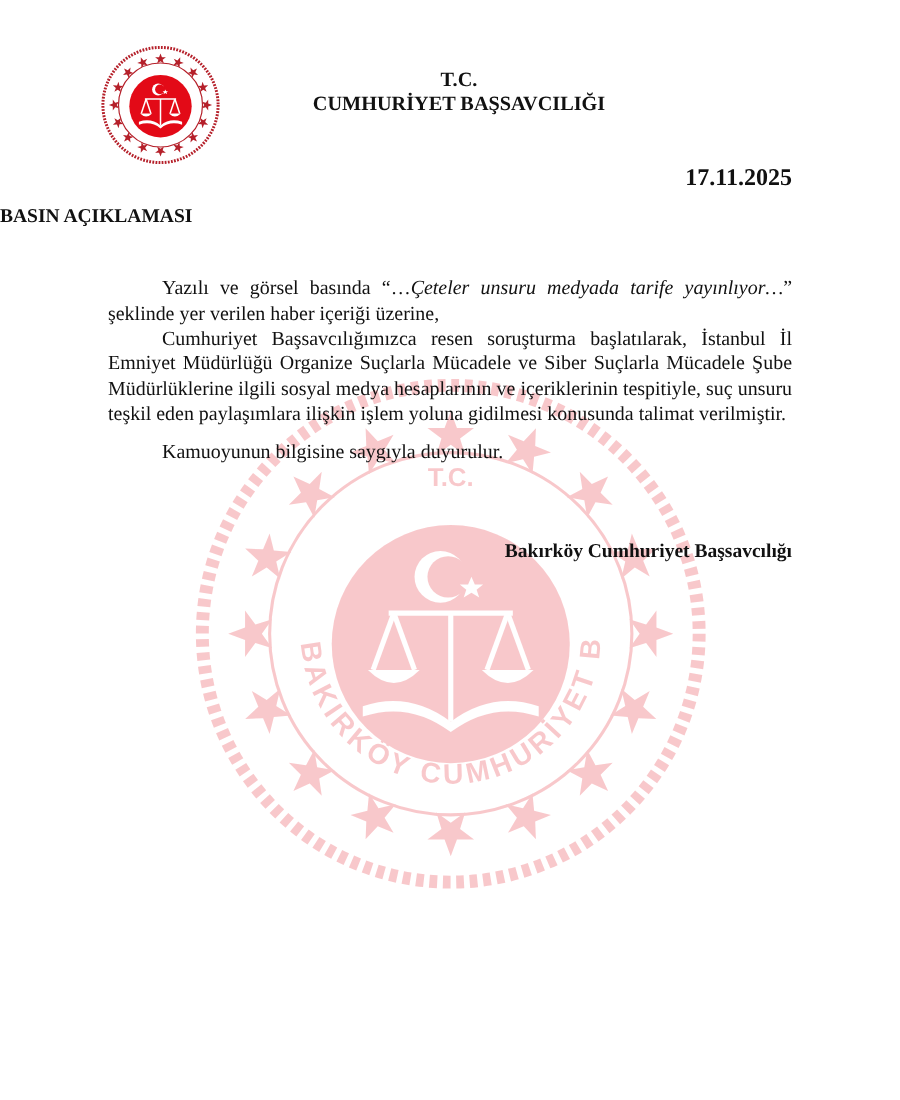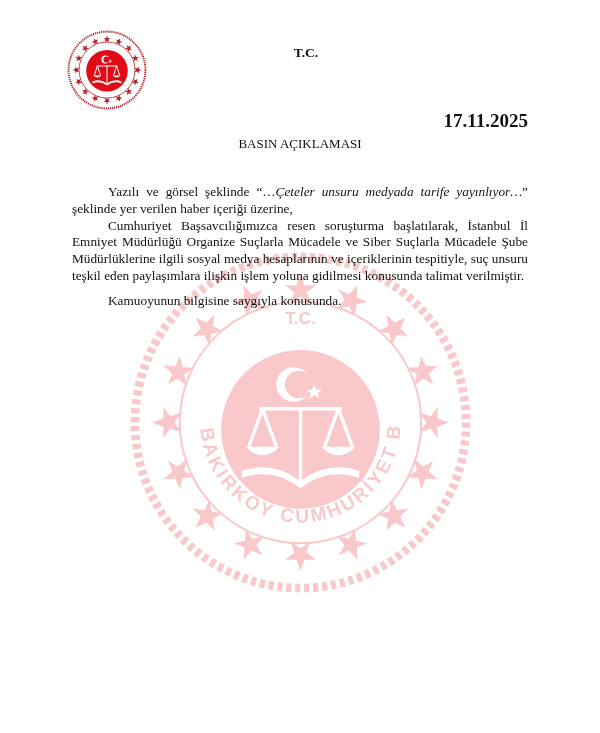--- a/index.html
+++ b/index.html
@@ -51,30 +51,29 @@
       font-size: 13.5px;
       line-height: 16px;
       z-index: 2;
     }
     .header div { padding-left: 12px; }
     .date {
       position: absolute;
       right: 72px;
       top: 110px;
       font-weight: bold;
-      font-size: 19px;
+      font-size: 16px;
       z-index: 2;
     }
     .title {
       position: absolute;
       left: 0;
       width: 600px;
       top: 136px;
-      text-align: center;
-      font-weight: normal;
+      font-weight: bold;
       font-size: 13px;
       z-index: 2;
     }
     .body-text {
       position: absolute;
       left: 72px;
       width: 456px;
       top: 184px;
       font-size: 13.3px;
       line-height: 16.8px;
@@ -188,25 +187,27 @@
       <line x1="124" y1="90" x2="116" y2="114"></line>
       <line x1="124" y1="90" x2="132" y2="114"></line>
     </g>
     <path d="M66 114 Q76 124 86 114 Z" fill="#ffffff"></path>
     <path d="M114 114 Q124 124 134 114 Z" fill="#ffffff"></path>
     <path d="M64 128 Q84 121 100 134 Q116 121 136 128 L136 133 Q116 126 100 139 Q84 126 64 133 Z" fill="#ffffff"></path>
   </svg>
 
   <div class="header">
     <div>T.C.</div>
+    <div>CUMHURİYET BAŞSAVCILIĞI</div>
   </div>
 
   <div class="date">17.11.2025</div>
 
   <div class="title">BASIN AÇIKLAMASI</div>
 
   <div class="body-text">
-    <p><span>Yazılı ve görsel şeklinde “…</span><em>Çeteler unsuru medyada tarife yayınlıyor…</em><span>” şeklinde yer verilen haber içeriği üzerine,</span></p>
+    <p><span>Yazılı ve görsel basında “…</span><em>Çeteler unsuru medyada tarife yayınlıyor…</em><span>” şeklinde yer verilen haber içeriği üzerine,</span></p>
     <p>Cumhuriyet Başsavcılığımızca resen soruşturma başlatılarak, İstanbul İl Emniyet Müdürlüğü Organize Suçlarla Mücadele ve Siber Suçlarla Mücadele Şube Müdürlüklerine ilgili sosyal medya hesaplarının ve içeriklerinin tespitiyle, suç unsuru teşkil eden paylaşımlara ilişkin işlem yoluna gidilmesi konusunda talimat verilmiştir.</p>
-    <p class="gap">Kamuoyunun bilgisine saygıyla konusunda.</p>
+    <p class="gap">Kamuoyunun bilgisine saygıyla duyurulur.</p>
   </div>
 
+  <div class="signature">Bakırköy Cumhuriyet Başsavcılığı</div>
 </div>
 
 </body></html>

